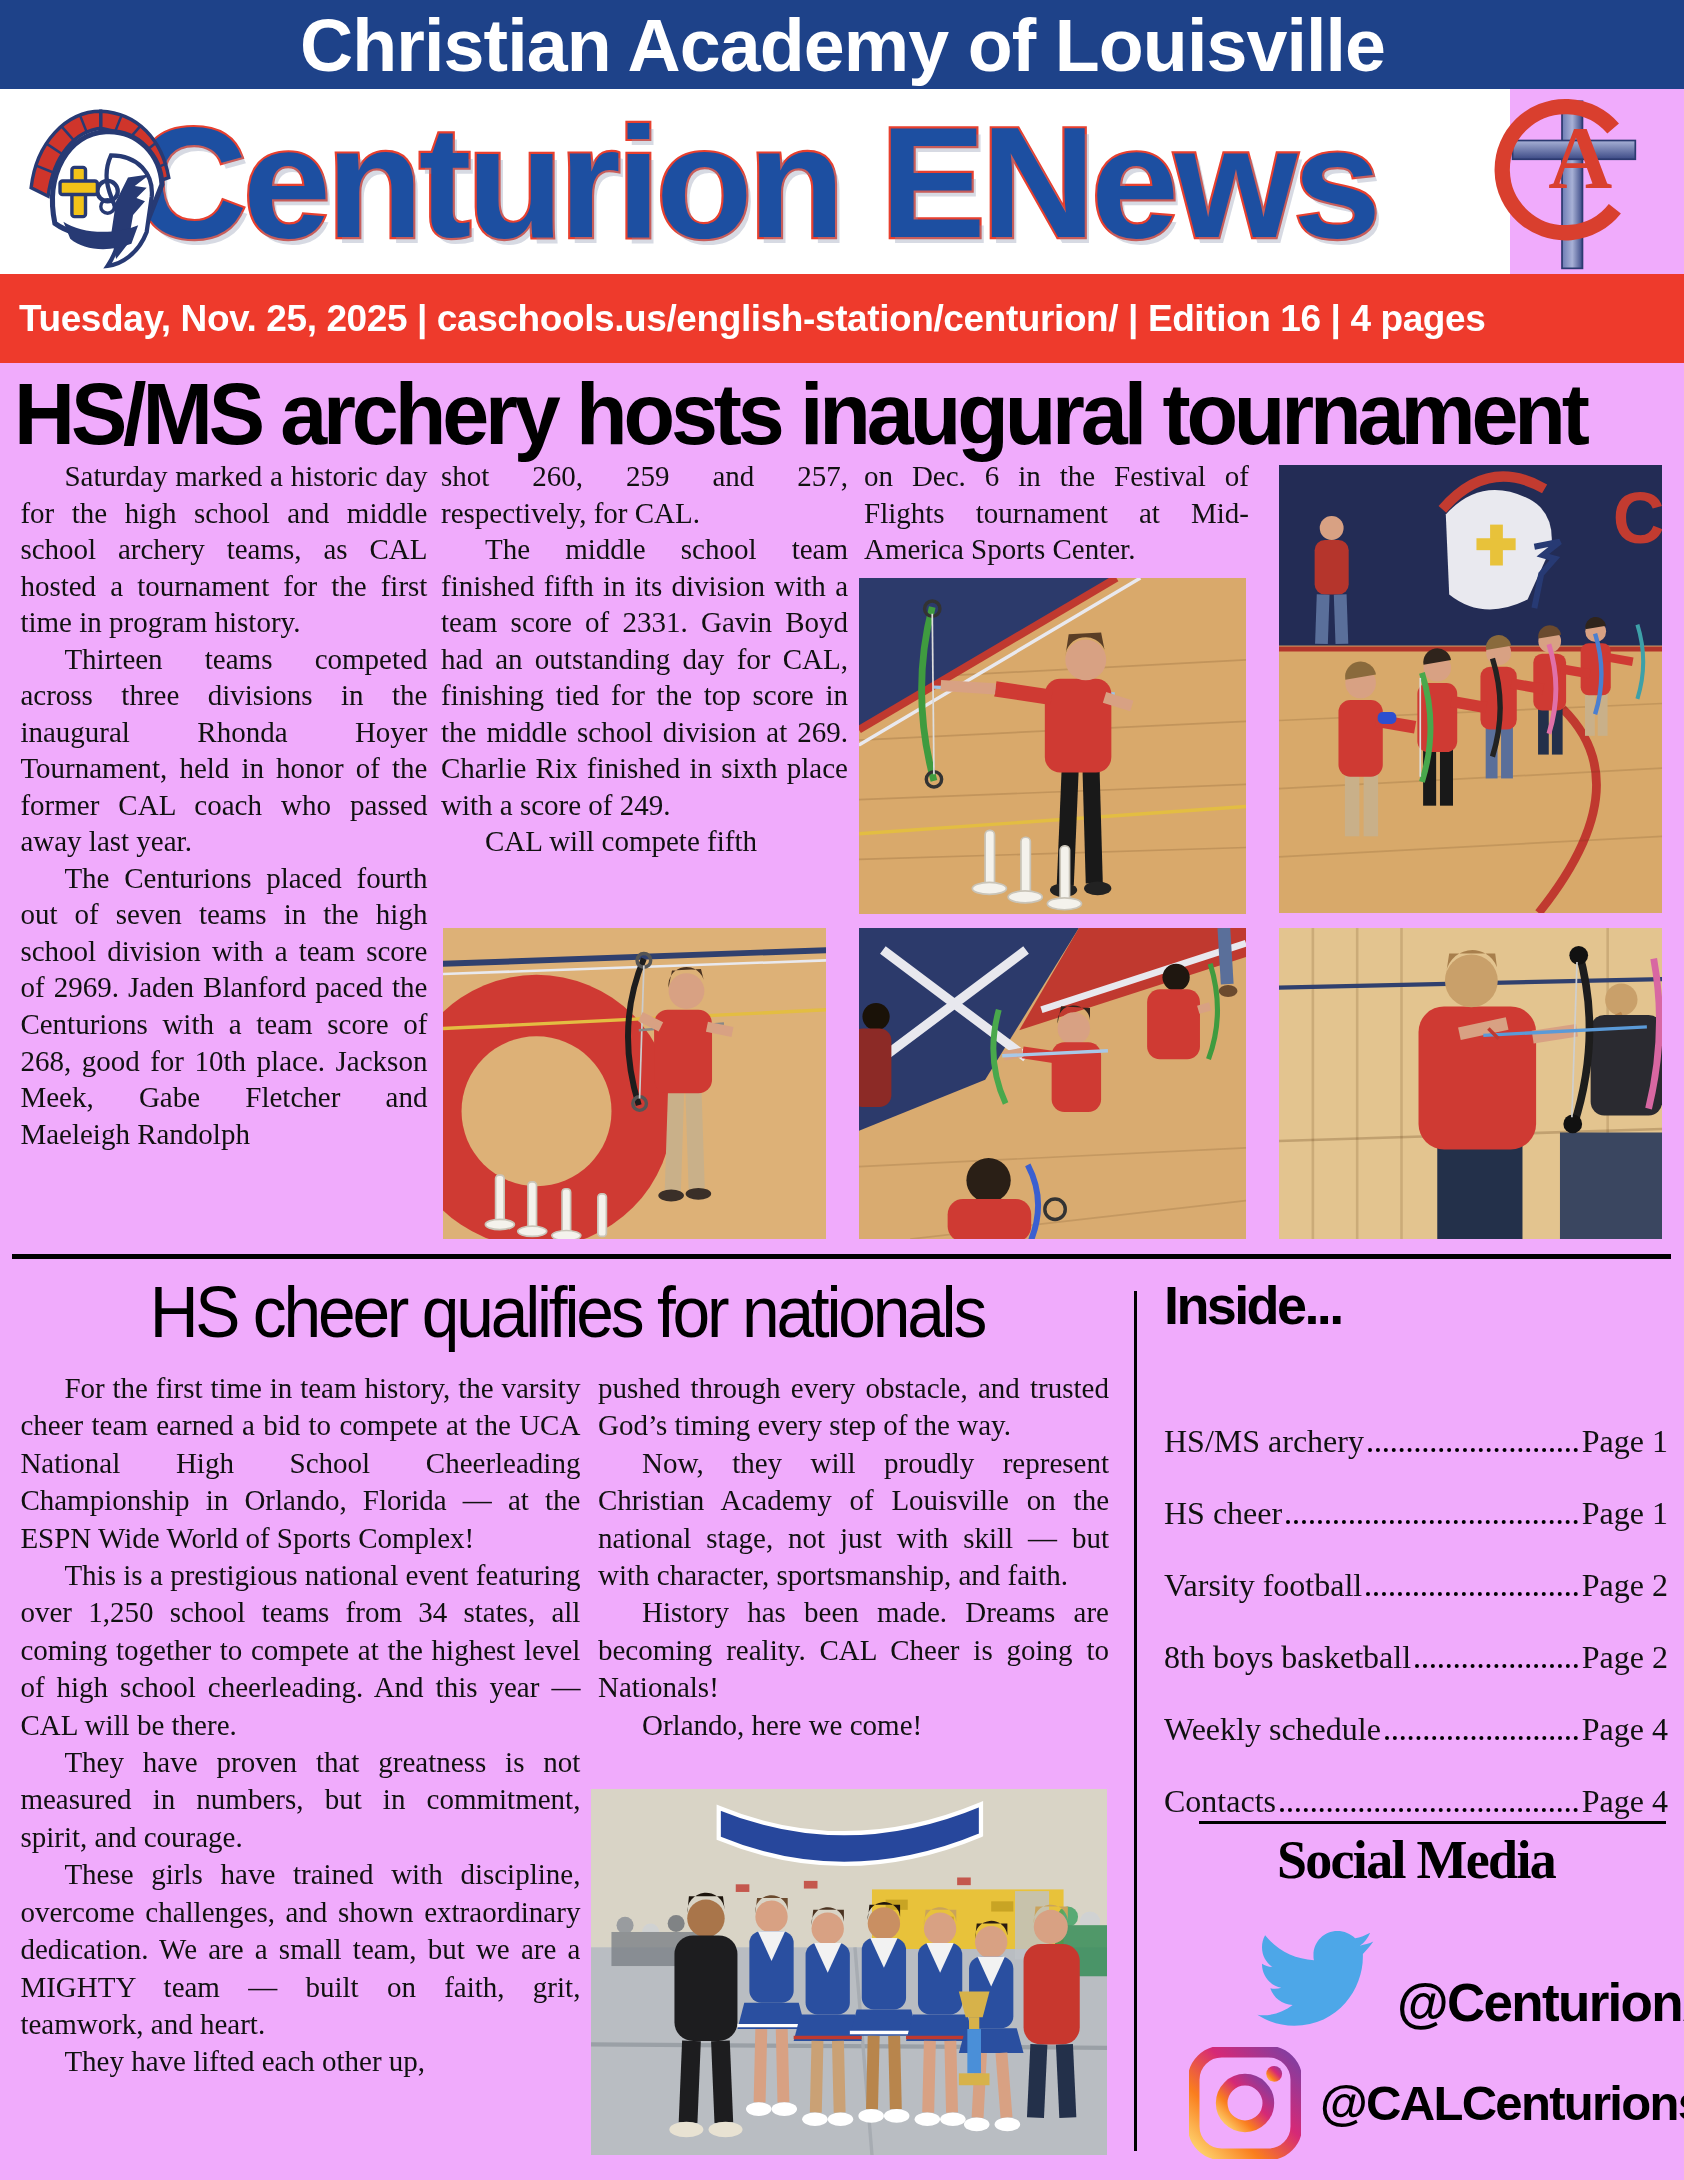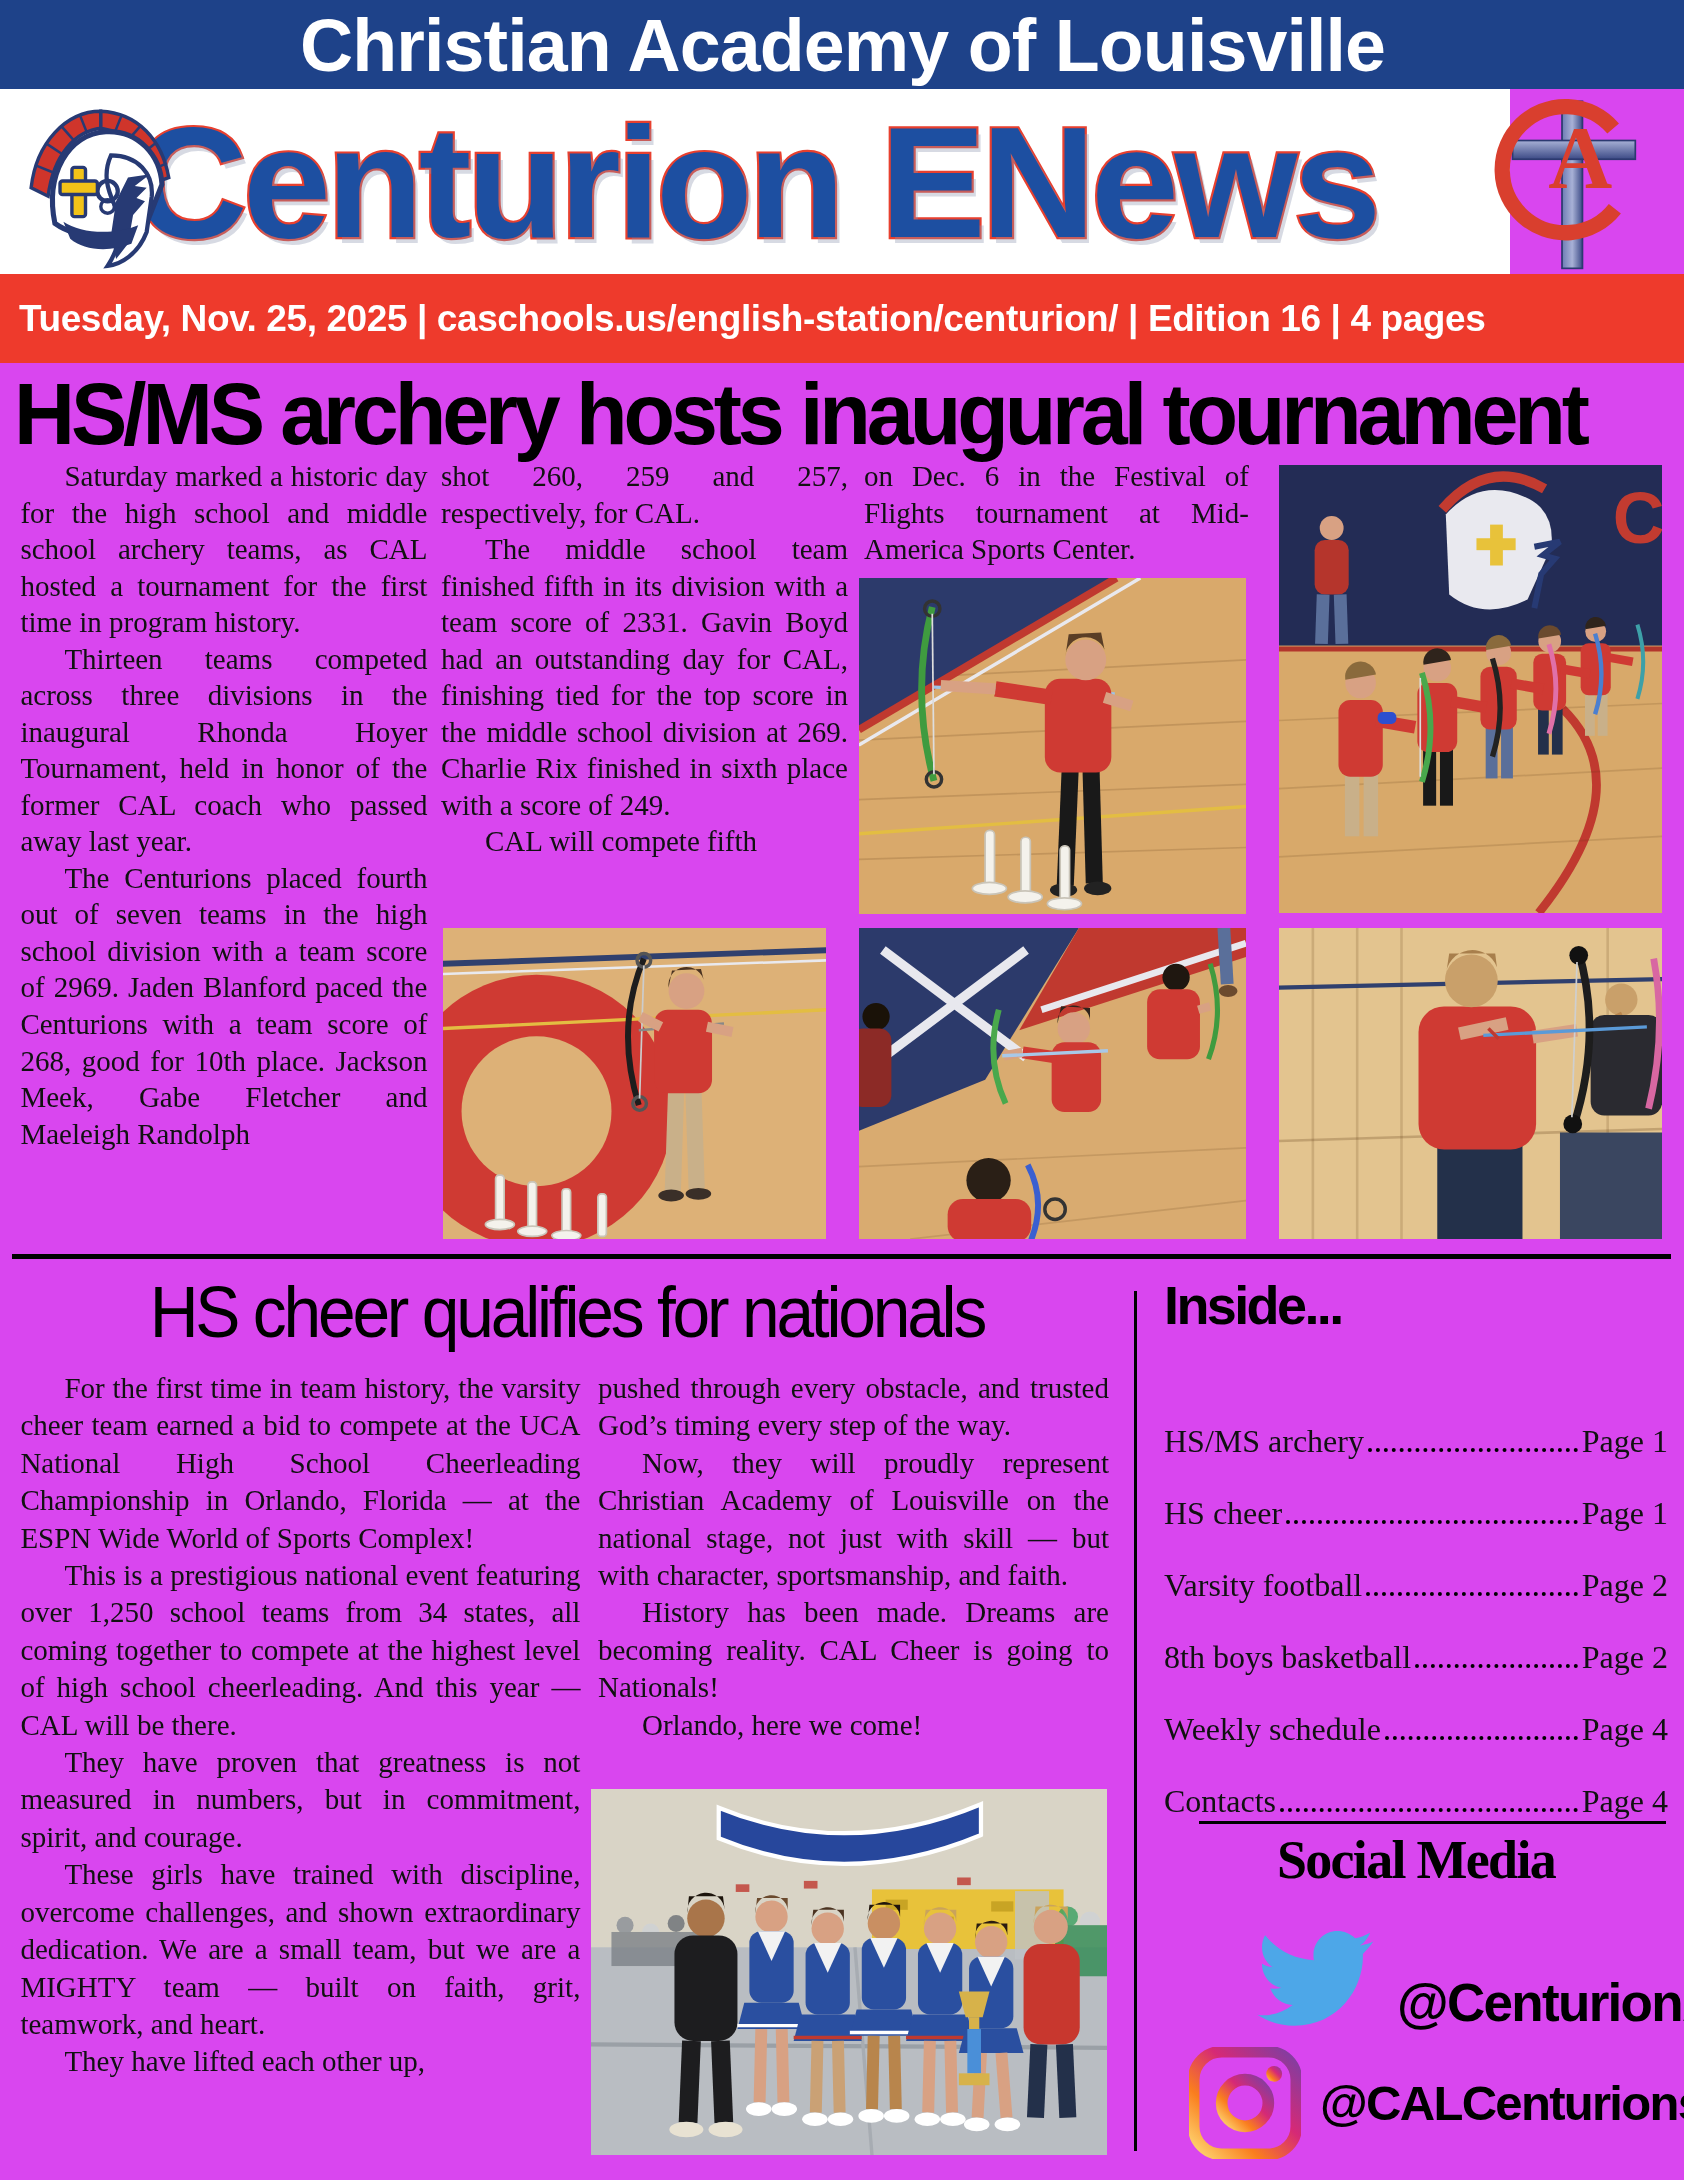--- a/index.html
+++ b/index.html
@@ -2,21 +2,21 @@
 <html lang="en" style="font-size:13.6px"><head>
 <meta charset="utf-8">
 <style>
   :root{
     --navy:#1e4289; --red:#ee3a2c; --title-blue:#1d4fa1; --title-stroke:#e8402f;
     --ink:#111; --twitter:#4da7e8;
   }
   *{margin:0;padding:0;box-sizing:border-box;}
   html,body{background:#fff;}
   body{font-family:"Liberation Serif",serif;color:var(--ink);}
-  #page{position:relative;width:1685px;height:2181px;background:#d946ef;overflow:hidden;}
+  #page{position:relative;width:1685px;height:2181px;background:#f0abfc;overflow:hidden;}
 
   .banner{position:absolute;left:0;top:0;width:1685px;height:89px;background:var(--navy);
     display:flex;align-items:center;justify-content:center;}
   .banner span{font-family:"Liberation Sans",sans-serif;font-weight:800;font-size:75px;
     color:#fff;letter-spacing:-0.9px;transform:scaleX(.98);white-space:nowrap;}
 
   .masthead{position:absolute;left:0;top:89px;width:1510px;height:186px;background:#fff;}
   .mast-title{position:absolute;left:0;top:13.6px;width:100%;text-align:center;
     font-family:"Liberation Sans",sans-serif;font-weight:800;font-size:158px;line-height:1;
     color:var(--title-blue);letter-spacing:-4.3px;-webkit-text-stroke:4.3px var(--title-stroke);

